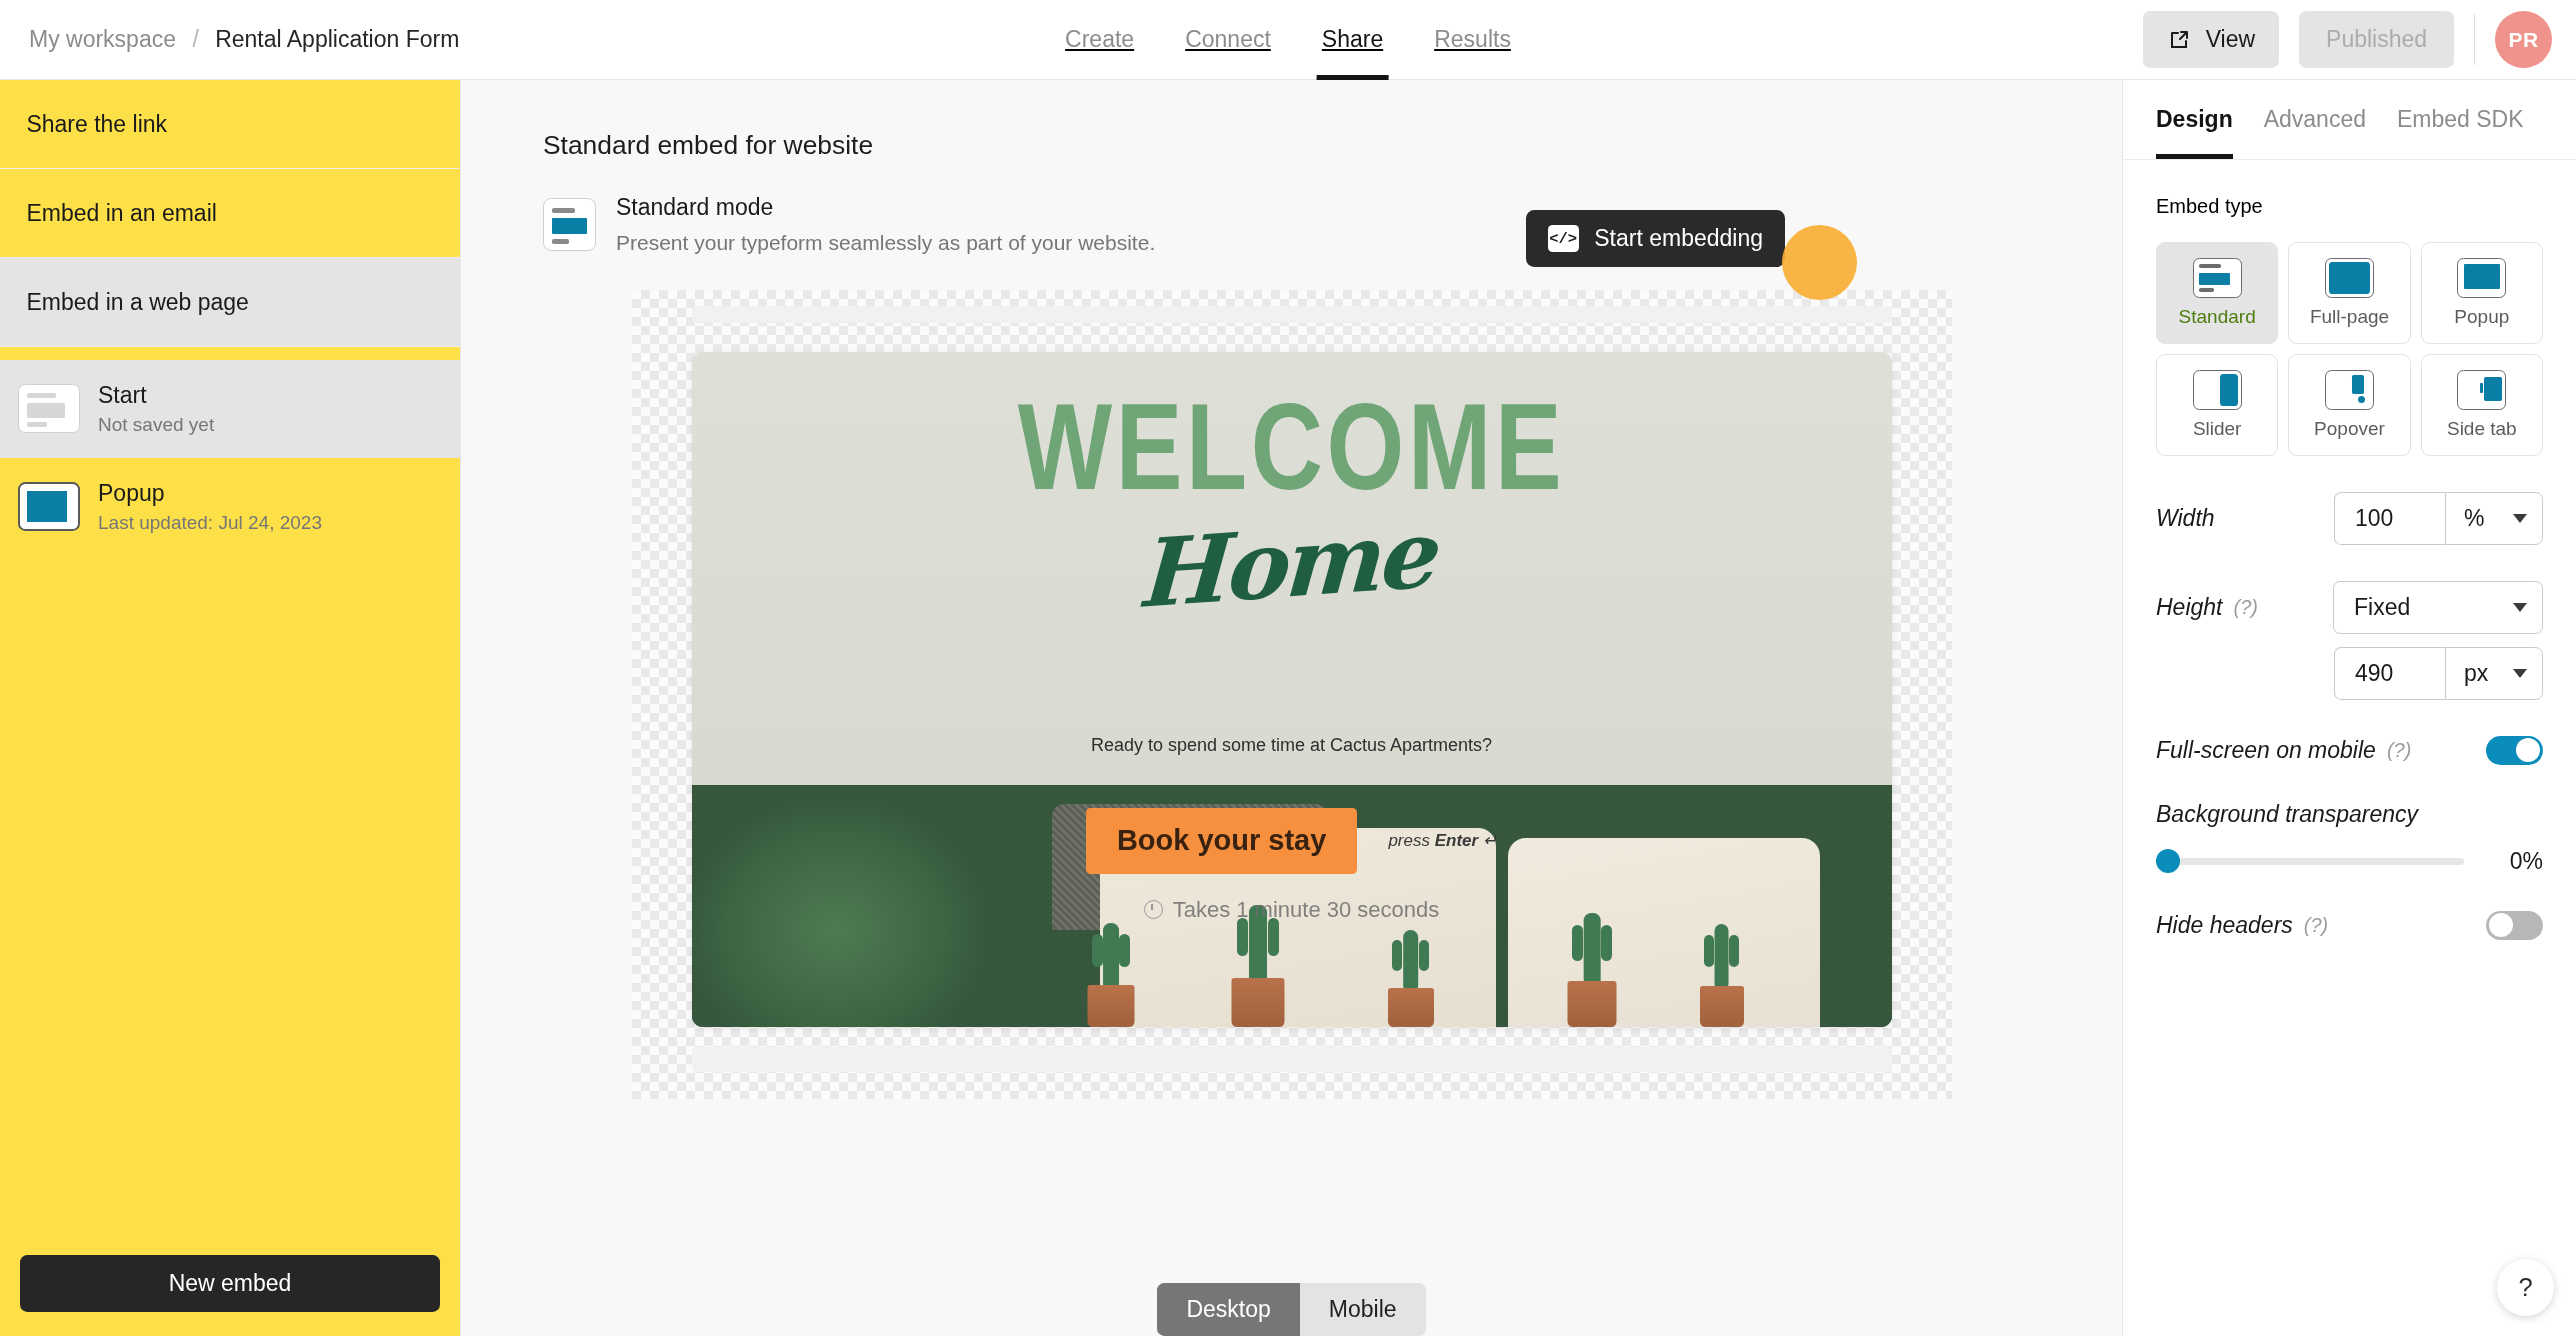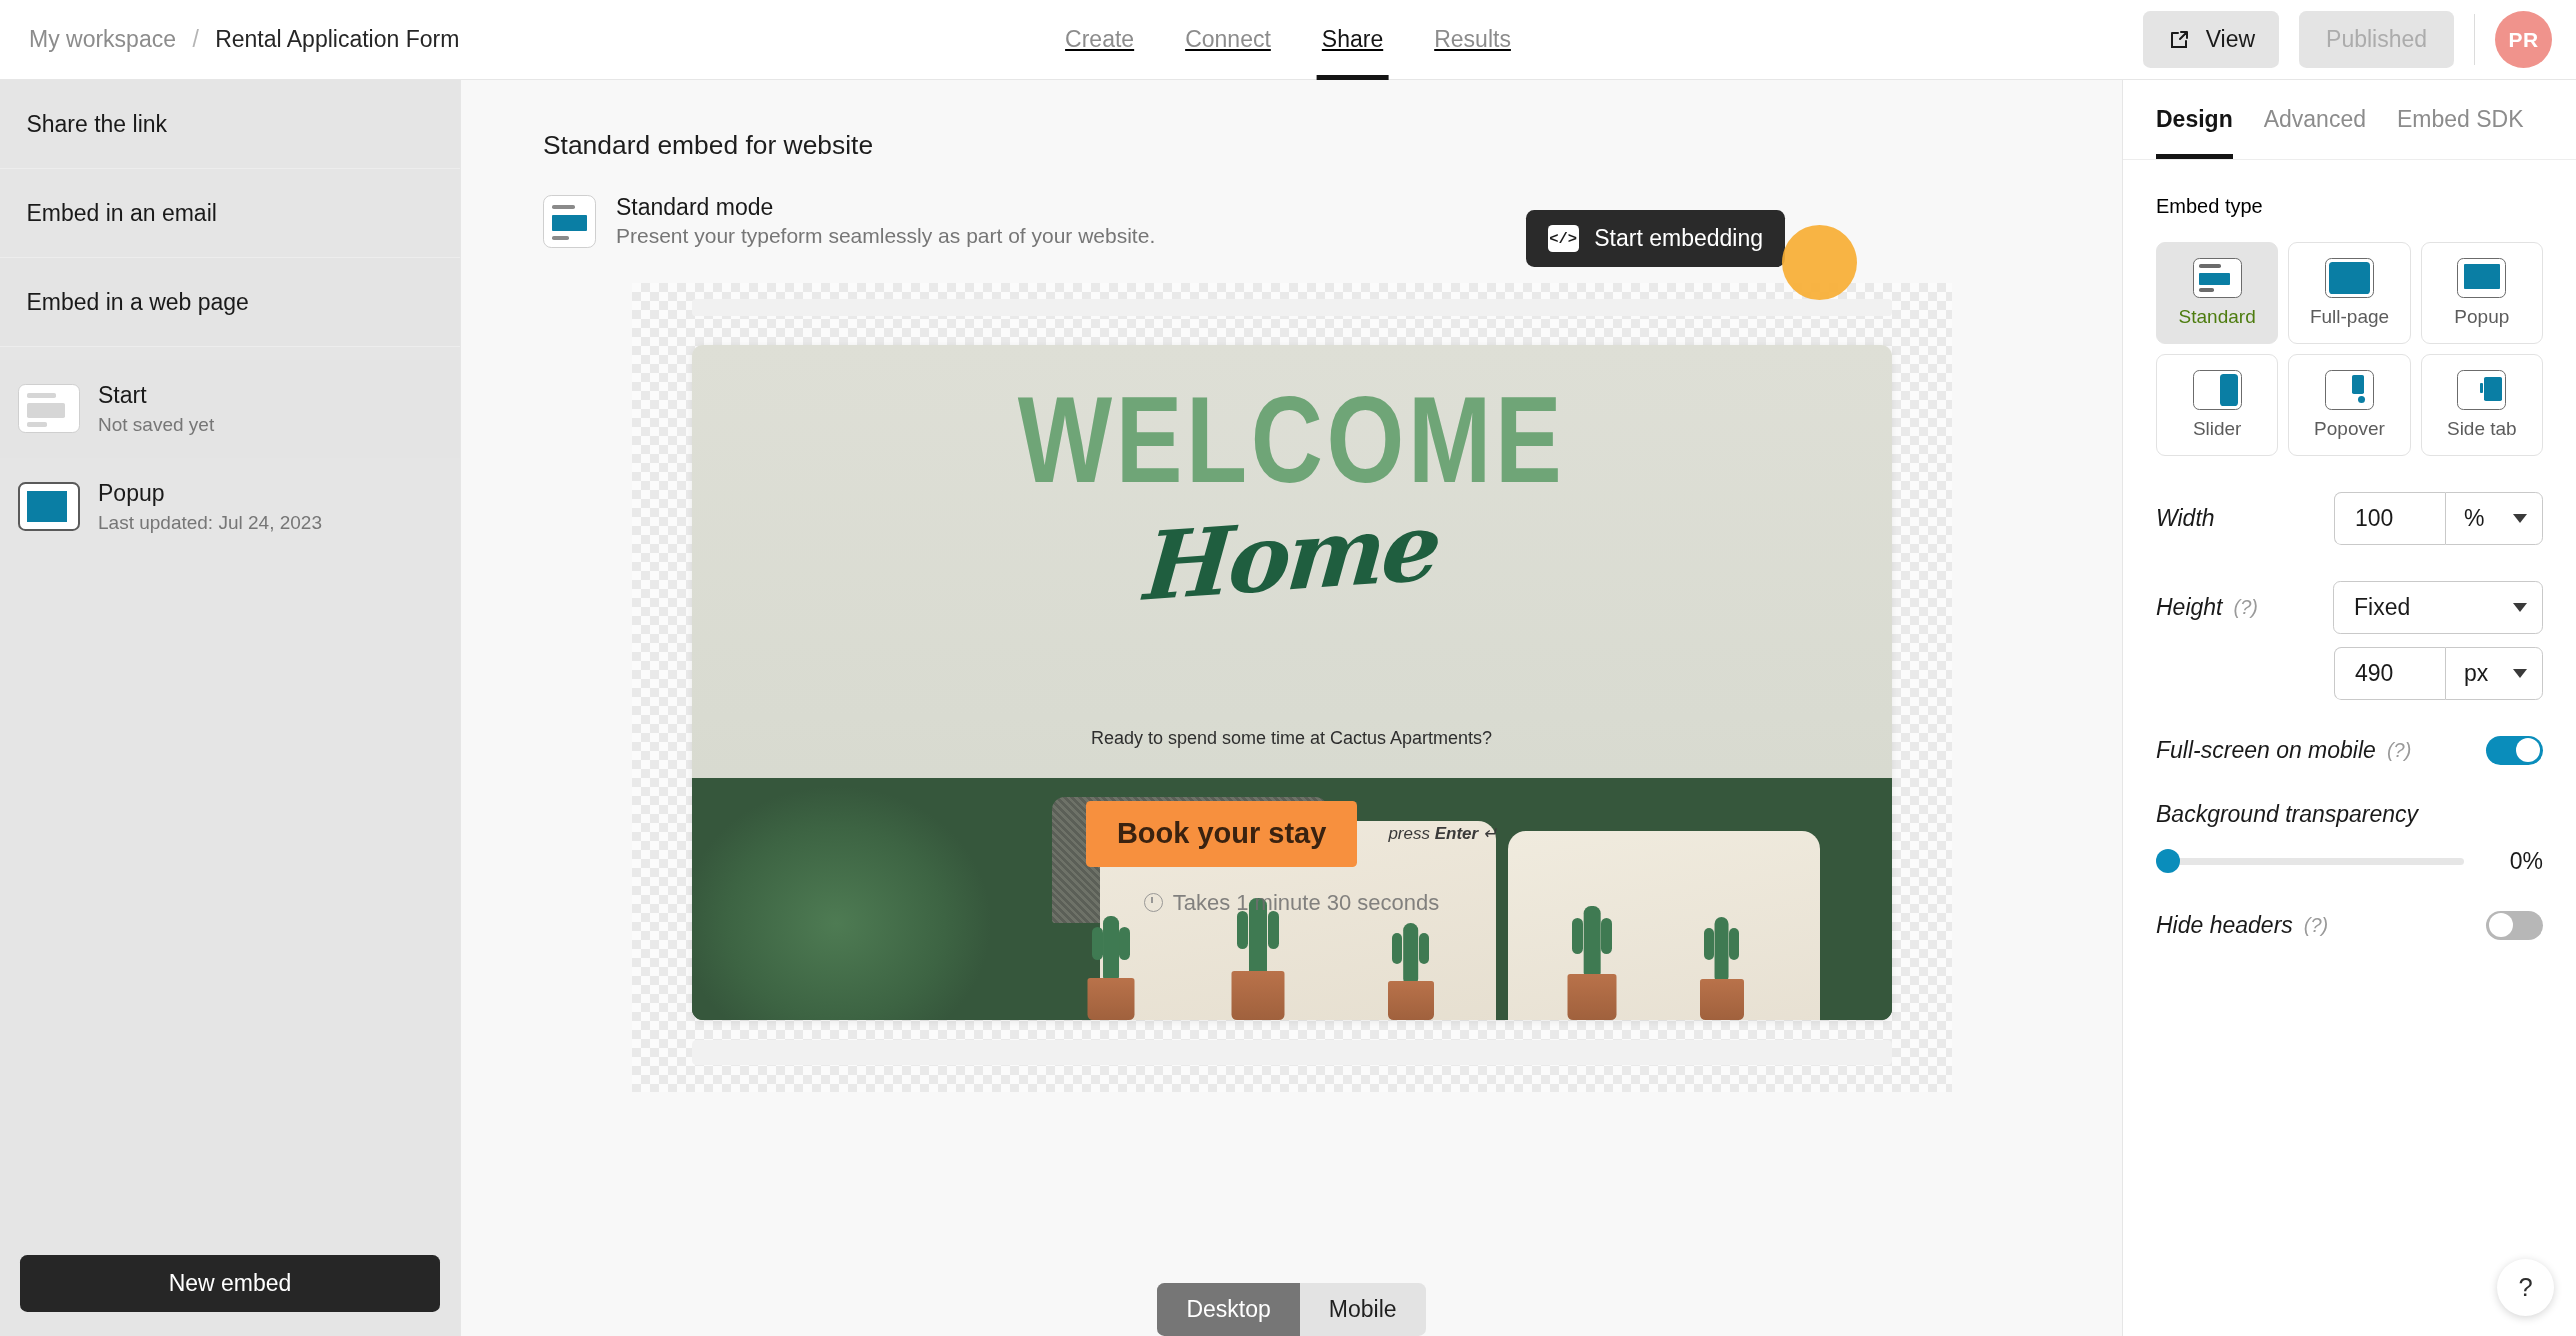--- a/index.html
+++ b/index.html
@@ -71,21 +71,21 @@
     border: 3.6px solid #9fd3e0; left: -27px; bottom: -35px;
     border-right-color: transparent; border-top-color: transparent;
   }
   .avatar span { position: relative; z-index: 2; }
 
   
   .body { flex: 1; display: flex; min-height: 0; }
 
   
   .sidebar {
-    width: 461px; min-width: 461px; background: #e5e5e5;
+    width: 461px; min-width: 461px; background: #fde047;
     border-right: 0.9px solid #e6e6e6;
     display: flex; flex-direction: column;
   }
   .side-item {
     height: 89px; display: flex; align-items: center;
     padding-left: 26.4px; font-size: 23px; color: #1a1a1a;
     border-bottom: 0.9px solid #ededed; cursor: pointer;
   }
   .side-item.sel { background: #e4e4e4; }
   .embed-list { padding-top: 12.8px; }
@@ -120,21 +120,21 @@
   }
   .main-head { padding: 50px 0 0 82px; position: relative; }
   .main-title { font-size: 26.4px; color: #1d1d1d; }
   .mode-row { display: flex; align-items: center; gap: 20px; margin-top: 33px; }
   .mode-icon {
     width: 53px; height: 53px; border-radius: 8.2px; background: #fff;
     border: 1.8px solid #cfcfcf; position: relative; flex-shrink: 0;
   }
   .mode-icon .bar { position: absolute; background: #8a8a8a; border-radius: 1.8px; }
   .mode-icon .teal { position: absolute; background: #0a7ea4; border-radius: 0.9px; }
-  .mode-txt { display: flex; flex-direction: column; gap: 3px; }
+  .mode-txt { display: flex; flex-direction: column; gap: 10px; }
   .mode-name { font-size: 23px; color: #1a1a1a; }
   .mode-desc { font-size: 21px; color: #767676; }
 
   .start-embed-wrap {
     position: absolute; right: 337px; top: 130px; z-index: 12;
   }
   .btn-start-embed {
     height: 57px; padding: 0 22px; border-radius: 8.2px;
     background: #2a2a2a; border: none; cursor: pointer;
     display: flex; align-items: center; gap: 15.5px;

